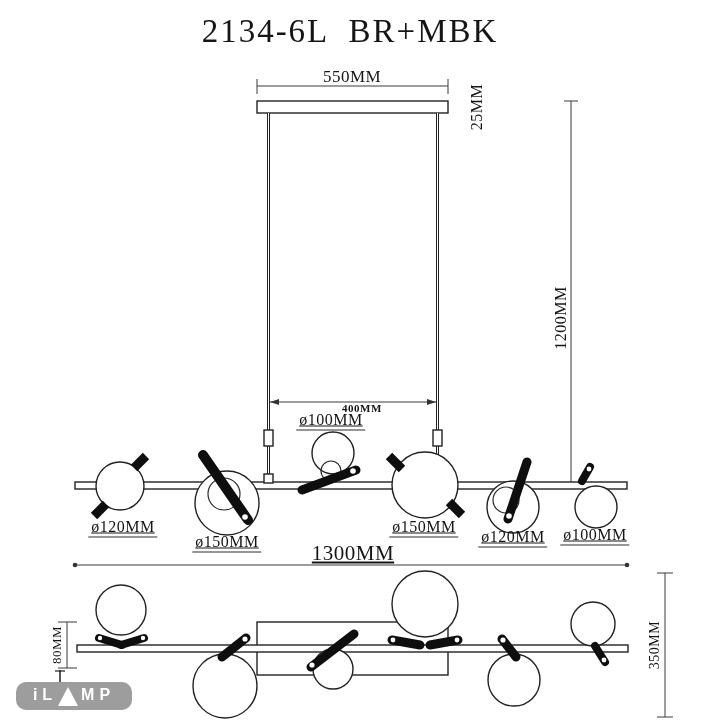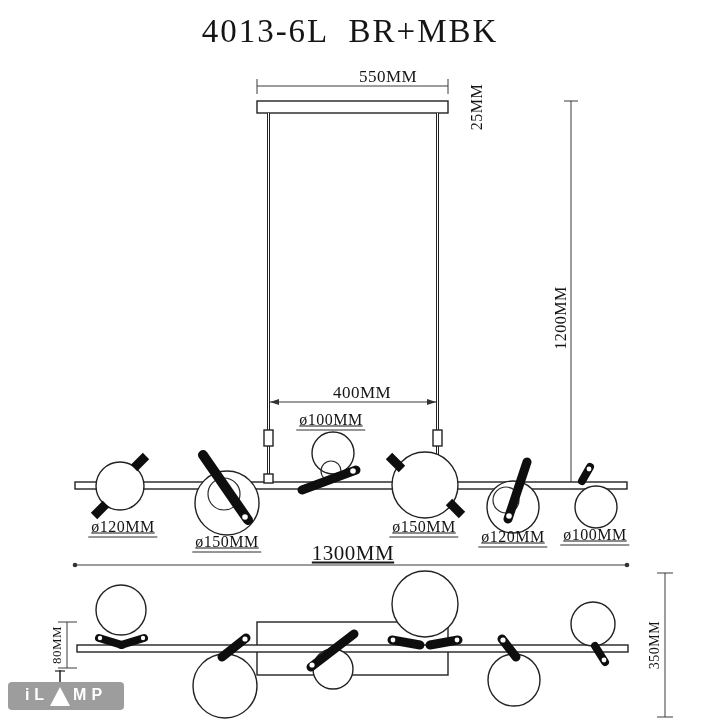--- a/index.html
+++ b/index.html
@@ -14,22 +14,22 @@
   .blk{stroke:#0e0e0e;}
   .lbl{
     position:absolute;transform:translate(-50%,-50%);
     font-family:"Liberation Serif",serif;color:#151515;
     white-space:pre;line-height:1;letter-spacing:.5px;
   }
   .rot{transform:translate(-50%,-50%) rotate(-90deg);}
   .und{border-bottom:1.2px solid #2e2e2e;padding:0 3px 2px 3px;text-decoration:underline;}
   .title{font-size:33px;letter-spacing:2px;}
   .logo{
-    position:absolute;left:8px;top:682px;width:116px;height:28px;
-    background:#9d9d9d;border-radius:4px;display:flex;align-items:center;
+    position:absolute;left:16px;top:682px;width:116px;height:28px;
+    background:#9d9d9d;border-radius:10px;display:flex;align-items:center;
     justify-content:center;gap:5px;font-family:"Liberation Sans",sans-serif;
     font-weight:bold;color:#ffffff;font-size:16px;letter-spacing:5px;
   }
   .logo .txt{transform:translateY(-1px);}
   .tri{
     width:0;height:0;border-left:10px solid transparent;
     border-right:10px solid transparent;border-bottom:19px solid #ffffff;
     margin:0 -2px 0 -4px;
   }
 </style>
@@ -180,26 +180,26 @@
         <line class="dim" x1="657" y1="717" x2="673" y2="717"></line>
       </g>
 
       <g>
         <line x1="60" y1="670" x2="60" y2="684" stroke="#222" stroke-width="1.5"></line>
         <line x1="55" y1="671" x2="65" y2="671" stroke="#222" stroke-width="1.2"></line>
       </g>
     </g>
   </svg>
 
-  <div class="lbl title" style="left:350px;top:31px;">4013-6L  BR+MBK</div>
-
-  <div class="lbl" style="left:352px;top:76px;font-size:17px;margin-left:36px;">550MM</div>
+  <div class="lbl title" style="left:350px;top:31px;">2134-6L  BR+MBK</div>
+
+  <div class="lbl" style="left:352px;top:76px;font-size:17px;">550MM</div>
   <div class="lbl rot" style="left:477px;top:107px;font-size:16px;">25MM</div>
   <div class="lbl rot" style="left:561px;top:318px;font-size:16px;">1200MM</div>
-  <div class="lbl" style="left:362px;top:392px;font-size:17px;">400MM</div>
+  <div class="lbl" style="left:362px;top:408px;font-size:11px;font-weight:bold;">400MM</div>
 
   <div class="lbl und" style="left:331px;top:421px;font-size:16px;">ø100MM</div>
   <div class="lbl und" style="left:123px;top:528px;font-size:16px;">ø120MM</div>
   <div class="lbl und" style="left:227px;top:543px;font-size:16px;">ø150MM</div>
   <div class="lbl und" style="left:424px;top:528px;font-size:16px;">ø150MM</div>
   <div class="lbl und" style="left:513px;top:538px;font-size:16px;">ø120MM</div>
   <div class="lbl und" style="left:595px;top:536px;font-size:16px;">ø100MM</div>
 
   <div class="lbl" style="left:353px;top:553px;font-size:21px;text-decoration:underline;">1300MM</div>
 

